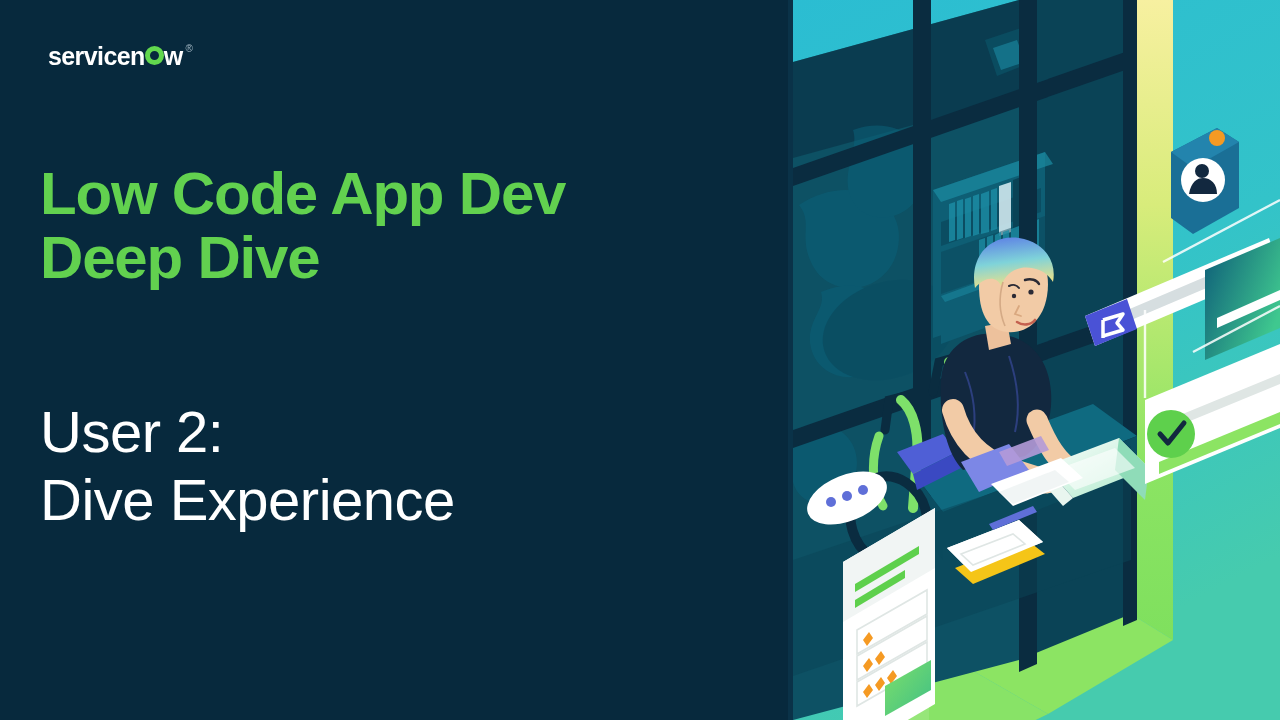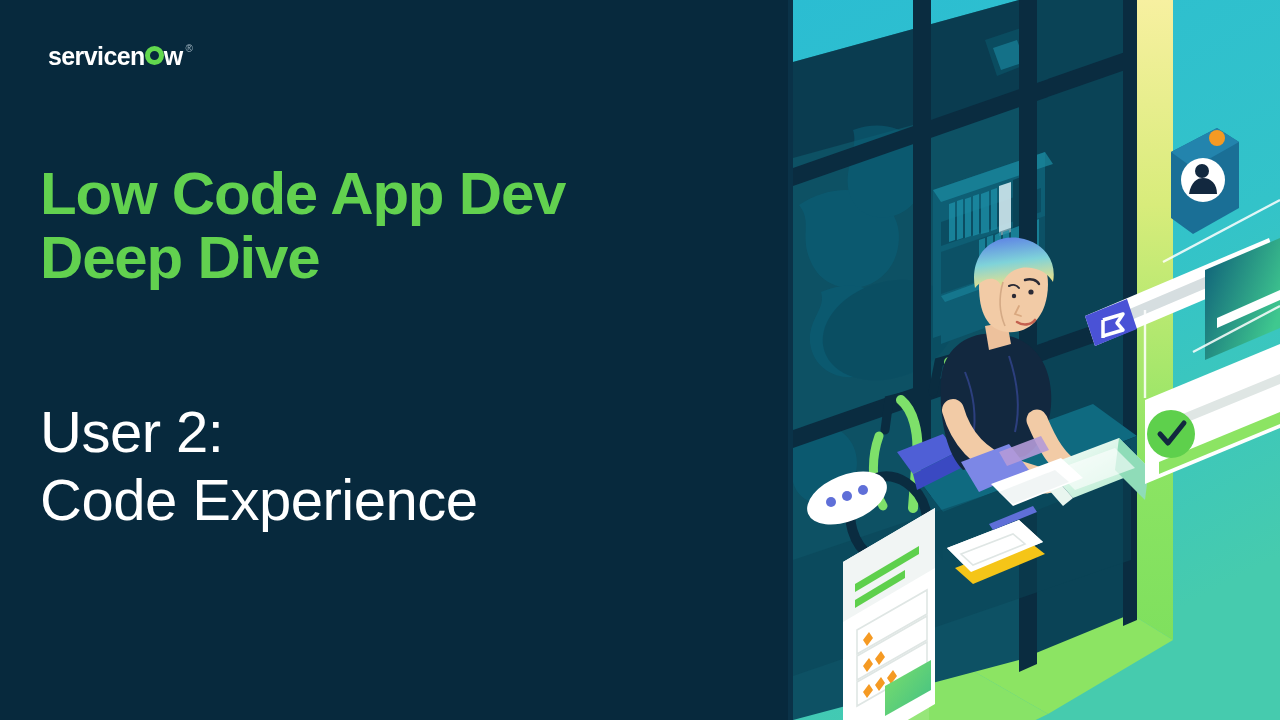--- a/index.html
+++ b/index.html
@@ -47,21 +47,21 @@
       <span class="logo-tm">®</span>
     </div>
 
     <div class="headline">
       <span class="l2">Low Code App Dev</span>
       <span class="l2">Deep Dive</span>
     </div>
 
     <div class="subhead">
       <span>User 2:</span>
-      <span>Code Experience</span>
+      <span>Dive Experience</span>
     </div>
   </div>
 
   <div class="edge-strip"></div>
 
   <div class="illus">
     <svg width="487" height="720" viewBox="0 0 487 720" xmlns="http://www.w3.org/2000/svg">
       <defs>
         <linearGradient id="gStripe" x1="0" y1="0" x2="0" y2="1">
           <stop offset="0" stop-color="#f7f0a0"></stop>

